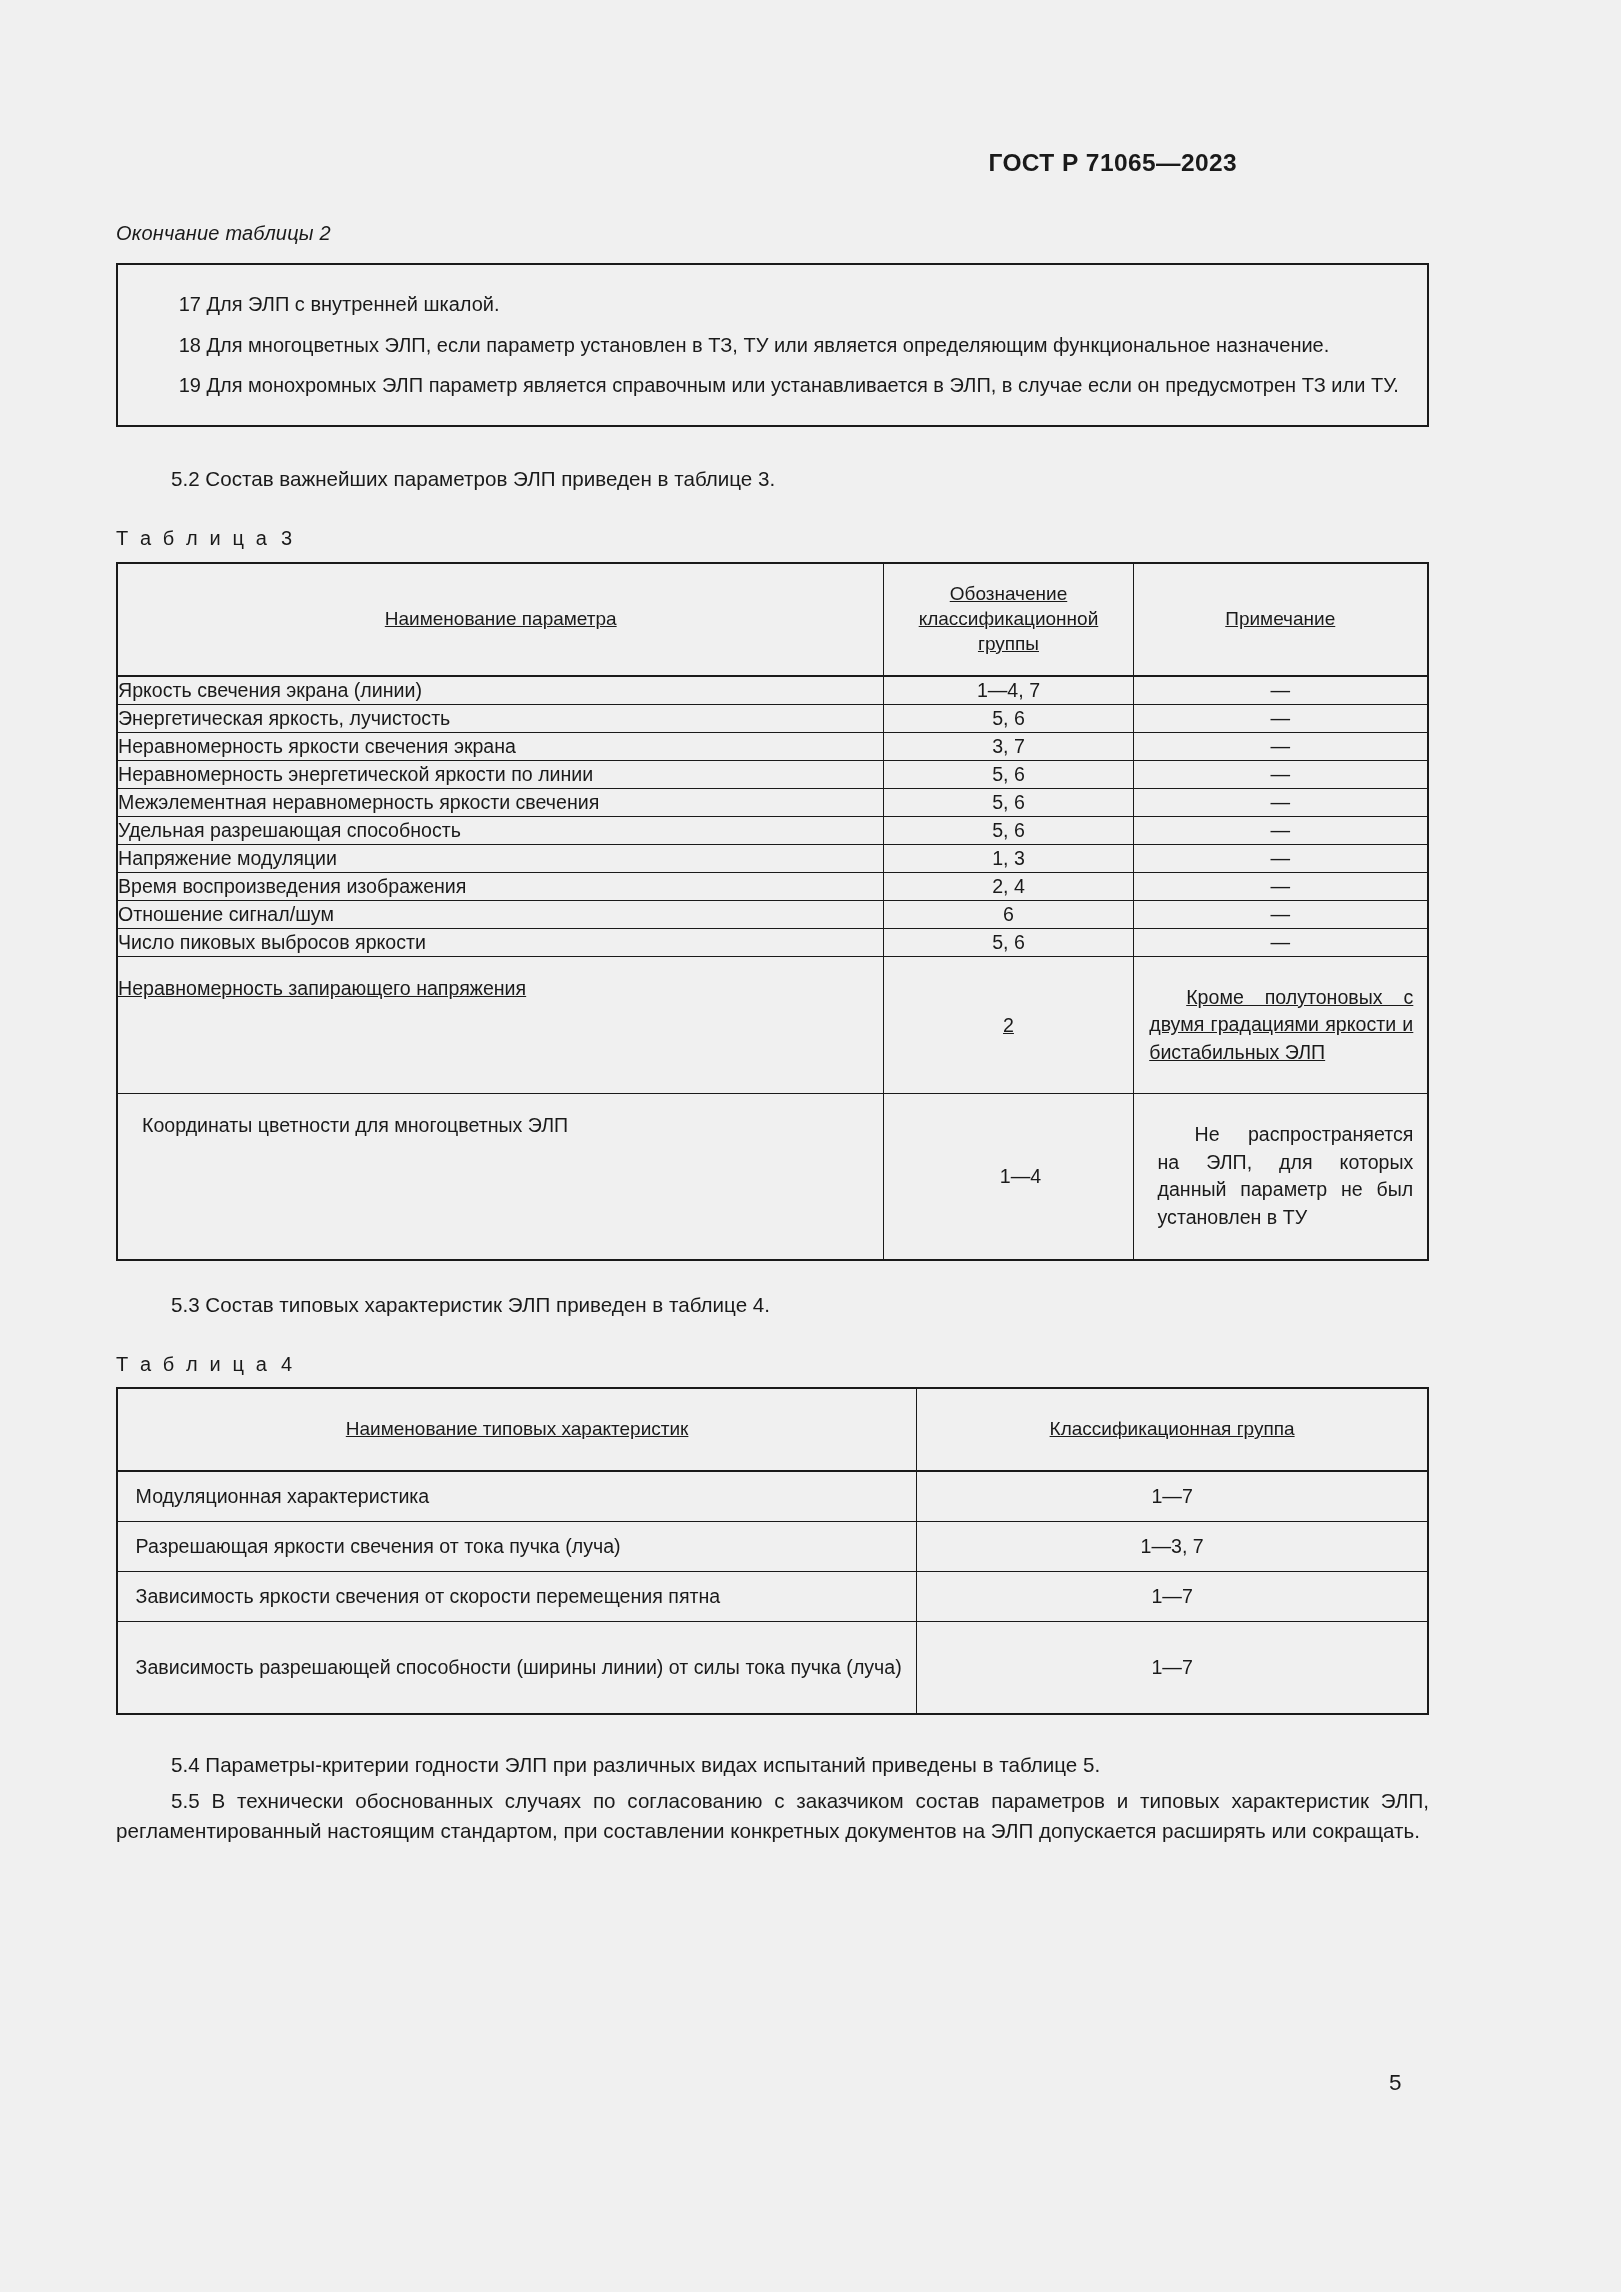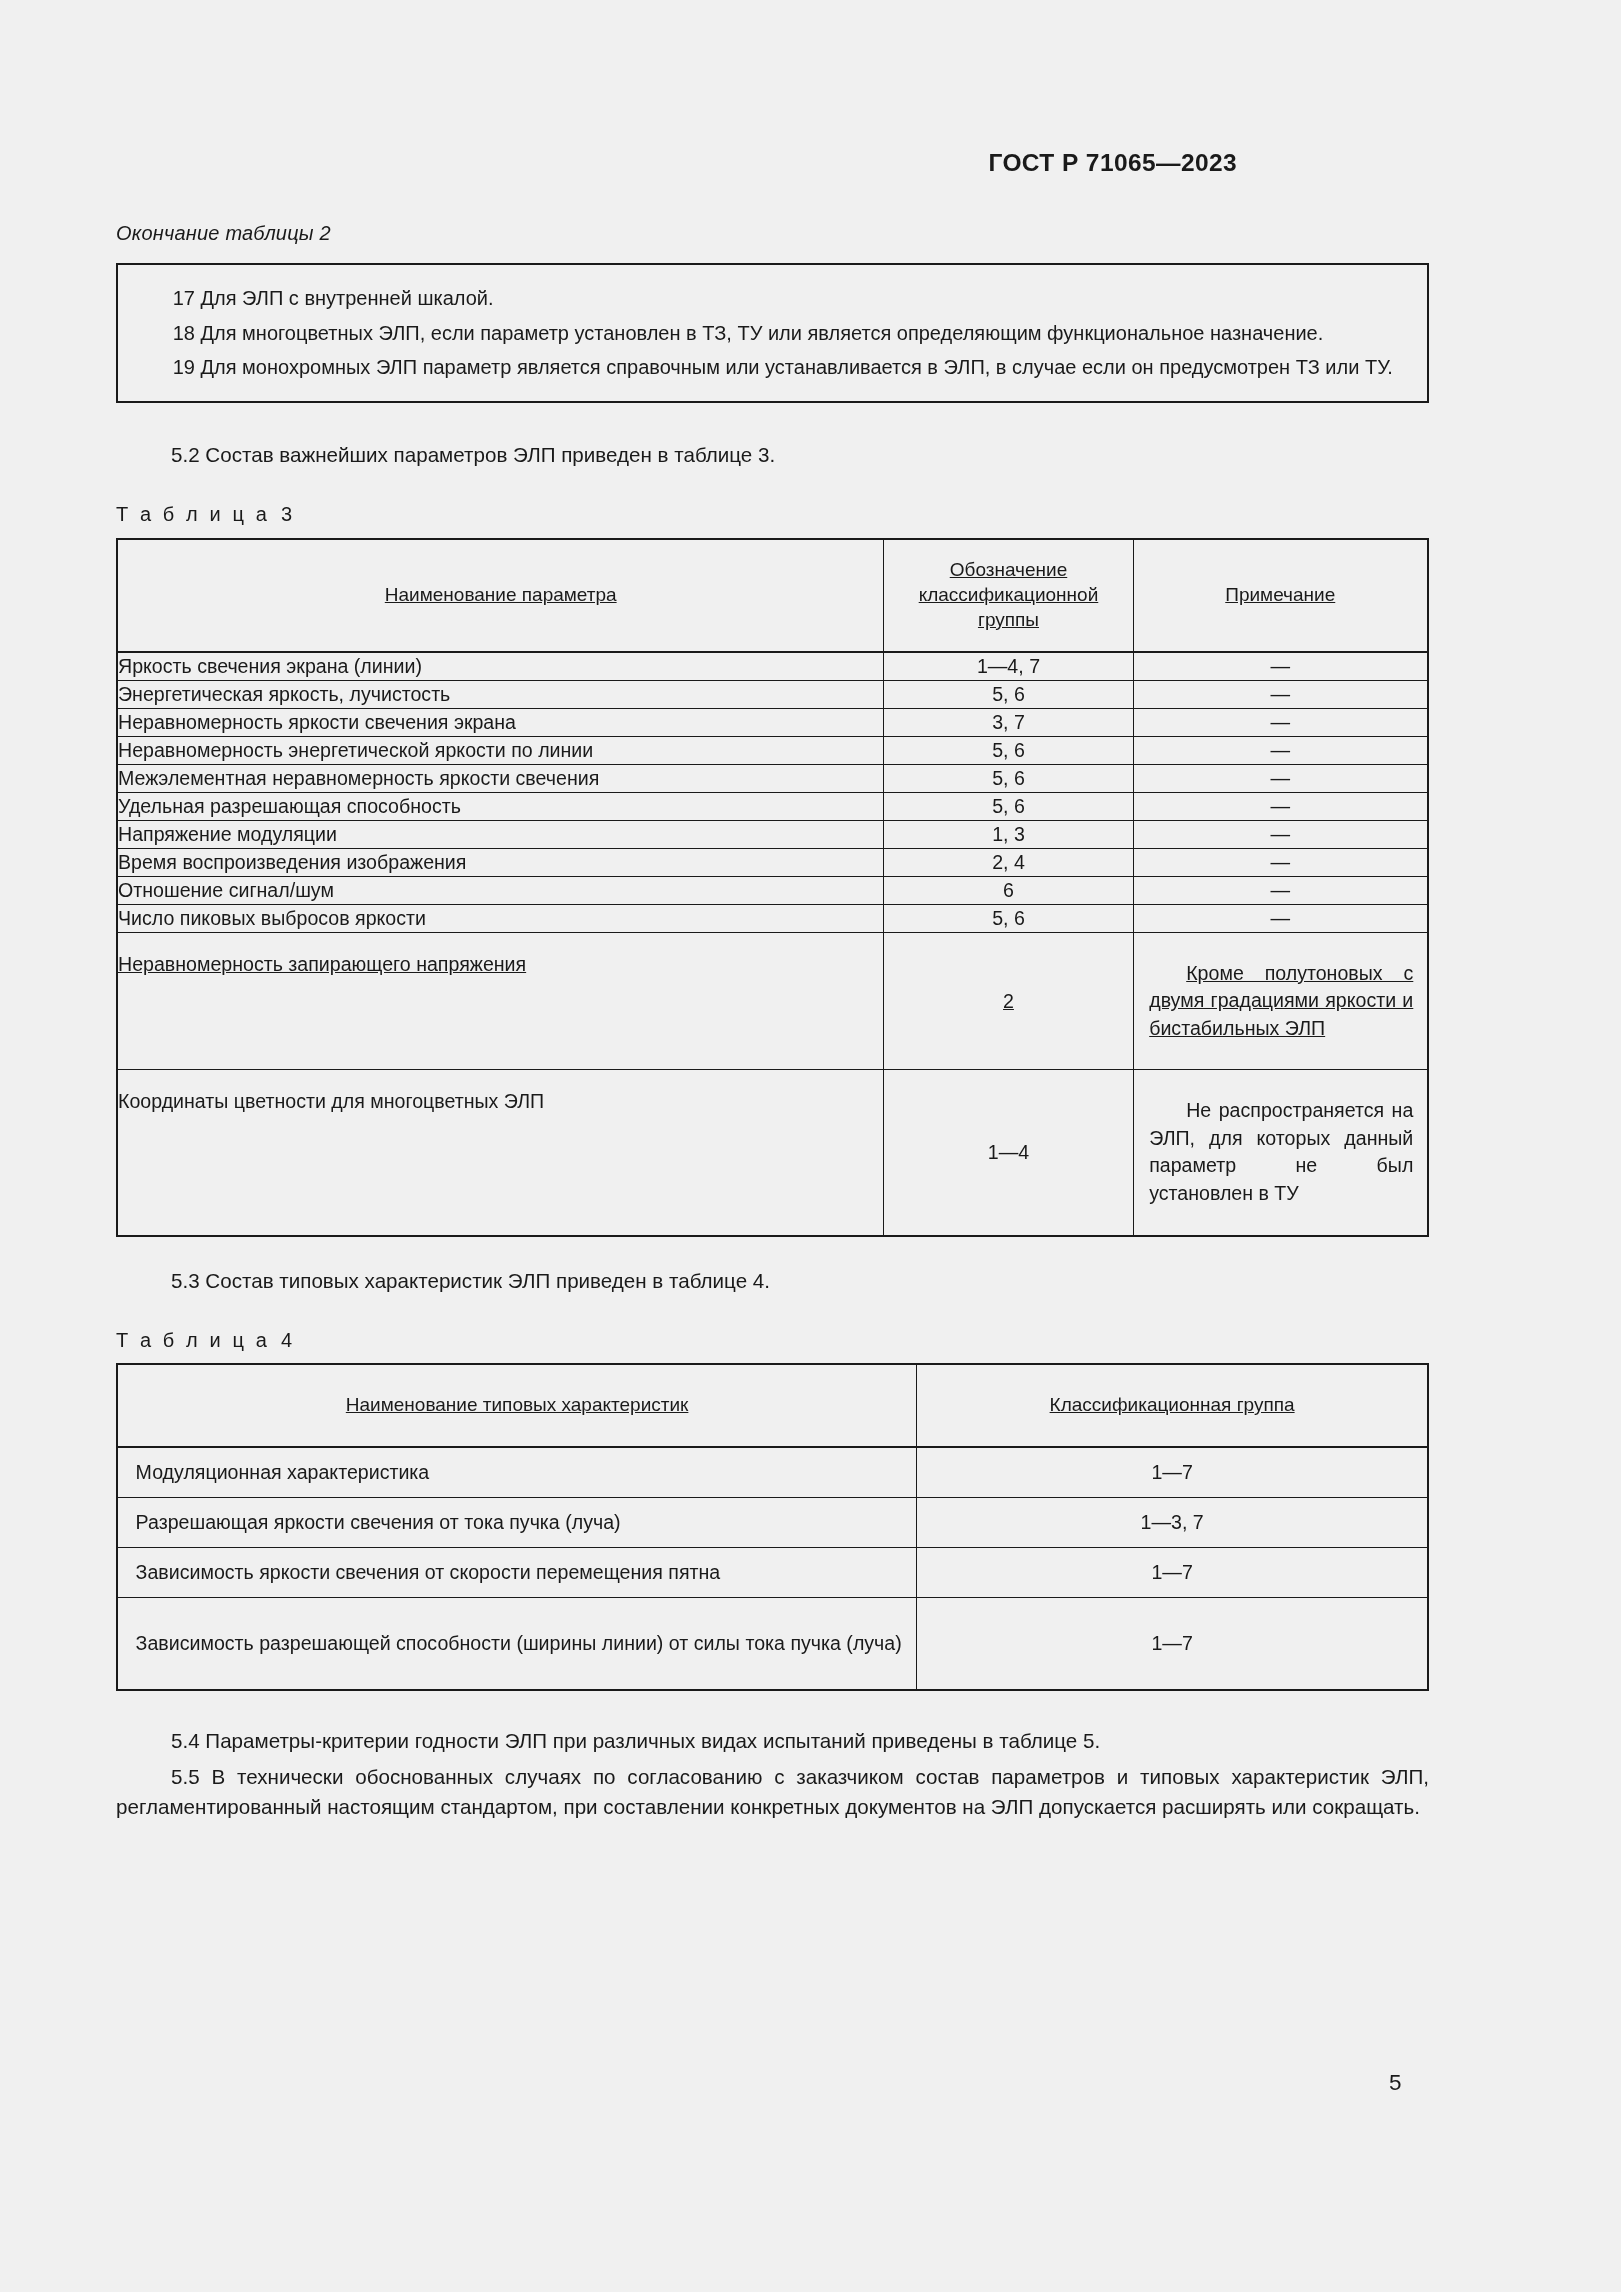--- a/index.html
+++ b/index.html
@@ -50,21 +50,21 @@
   }
 
   
   .note-box {
     border: 2.5px solid #1a1a1a;
     box-sizing: border-box;
     padding: 13.7px 15.7px 13.7px 15.7px;
     margin-bottom: 37px;
   }
   .note-box p {
-    margin: 6px;
+    margin: 12px;
     font-size: 20px;
     line-height: 1.42;
     text-align: justify;
     text-justify: inter-word;
   }
   .note-box p.indent {
     text-indent: 33px;
   }
   .note-box p.justify-tight {
     text-align: justify;
@@ -149,21 +149,21 @@
     text-indent: 37px;
     padding: 9.8px 13.7px 9.8px 15.7px;
     line-height: 1.42;
   }
 
   
   #table3 col.c1 { width: 58.5%; }
   #table3 col.c2 { width: 19%; }
   #table3 col.c3 { width: 22.5%; }
   #table3 tbody tr.tall td { height: 116px; text-decoration: underline; }
-  #table3 tbody tr.taller td { height: 145px; }
+  #table3 tbody tr.taller td { height: 145px; padding-left: 24px; }
 
   
   #table4 col.c1 { width: 61%; }
   #table4 col.c2 { width: 39%; }
   #table4 .c-name { padding-left: 17.6px; }
   #table4 tbody td { height: 49px; }
   #table4 tbody tr.two-line td { height: 76px; }
   #table4 .c-name.wrap {
     padding: 7.8px 9.8px 7.8px 17.6px;
     line-height: 1.42;

